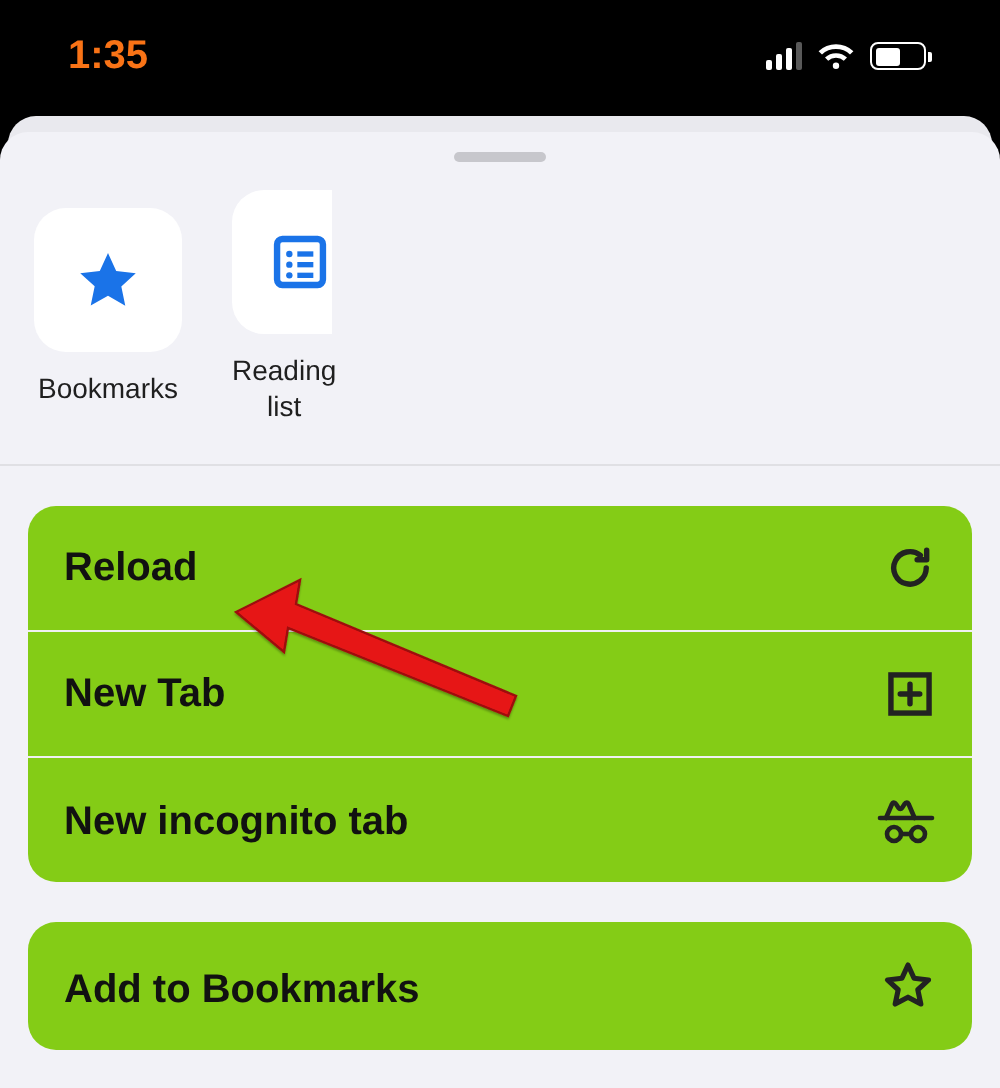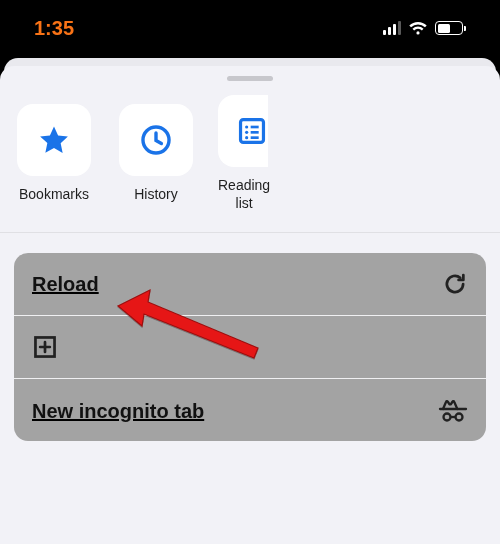--- a/index.html
+++ b/index.html
@@ -58,21 +58,21 @@
     .shortcut:last-child { width: 50px; align-items: flex-start;}
     .shortcut-tile {
       width: 74px; height: 72px; background: #fff; border-radius: 16px;
       display: flex; align-items: center; justify-content: center;
     }
     .shortcut:last-child .shortcut-tile { width: 50px; border-radius: 16px 0 0 16px; justify-content: flex-end; overflow:hidden; padding-right:0;}
     .shortcut-label { font-size: 14px; color: #1f1f1f; text-align: center; line-height: 1.25; white-space: pre-line; }
     .short-icon svg { display: block; }
 
     .list-card {
-      background: #a3a3a3; border-radius: 14px; margin: 20px 14px; text-decoration: underline;
+      background: #84cc16; border-radius: 14px; margin: 20px 14px;
     }
     .row {
       display: flex; align-items: center; justify-content: space-between;
       padding: 18px 18px; border-bottom: 1px solid #f0f0f2;
     }
     .row:last-child { border-bottom: none; align-items: flex-end; }
     .row-label { font-size: 20px; font-weight: 600; color: #111; }
     .row-icon { color: #222; }
     .row-icon svg { display: block; }
 
@@ -120,31 +120,20 @@
         <svg width="34" height="34" viewBox="0 0 24 24">
               <path fill="#1a73e8" d="M12 2.5l2.9 6.3 6.9.8-5.1 4.7 1.4 6.8L12 17.6 5.9 21l1.4-6.8L2.2 9.6l6.9-.8L12 2.5z"></path>
             </svg>
       </span>
         </div>
       <div class="shortcut-label">Bookmarks</div>
     </div>
     <div class="shortcut">
       <div class="shortcut-tile">
           <span class="short-icon">
-        <svg width="34" height="34" viewBox="0 0 24 24">
-              <circle cx="12" cy="12" r="9.2" fill="none" stroke="#1a73e8" stroke-width="2.4"></circle>
-              <path d="M12 7v5.3l3.8 2.2" fill="none" stroke="#1a73e8" stroke-width="2.4" stroke-linecap="round"></path>
-            </svg>
-      </span>
-        </div>
-      <div class="shortcut-label">History</div>
-    </div>
-    <div class="shortcut">
-      <div class="shortcut-tile">
-          <span class="short-icon">
         <svg width="32" height="32" viewBox="0 0 24 24">
               <rect x="3.4" y="3.4" width="17.2" height="17.2" rx="2" fill="none" stroke="#1a73e8" stroke-width="2.4"></rect>
               <circle cx="8" cy="9" r="1.2" fill="#1a73e8"></circle>
               <rect x="11" y="8" width="6" height="2" fill="#1a73e8"></rect>
               <circle cx="8" cy="13" r="1.2" fill="#1a73e8"></circle>
               <rect x="11" y="12" width="6" height="2" fill="#1a73e8"></rect>
               <circle cx="8" cy="17" r="1.2" fill="#1a73e8"></circle>
               <rect x="11" y="16" width="6" height="2" fill="#1a73e8"></rect>
             </svg>
       </span>
@@ -157,20 +146,21 @@
     <div class="row">
       <span class="row-label">Reload</span>
       <span class="row-icon">
         <svg width="26" height="26" viewBox="0 0 24 24">
             <path d="M19.5 12a7.5 7.5 0 11-2.7-5.8" fill="none" stroke="#222" stroke-width="2.5" stroke-linecap="round"></path>
             <path d="M19.7 3.8v4.4h-4.4" fill="none" stroke="#222" stroke-width="2.5" stroke-linecap="round" stroke-linejoin="round"></path>
           </svg>
       </span>
     </div>
     <div class="row">
+      <span class="row-label">New Tab</span>
       <span class="row-icon">
         <svg width="26" height="26" viewBox="0 0 24 24">
             <rect x="3.2" y="3.2" width="17.6" height="17.6" fill="none" stroke="#222" stroke-width="2.5"></rect>
             <path d="M12 7.5v9M7.5 12h9" stroke="#222" stroke-width="2.5" stroke-linecap="round"></path>
           </svg>
       </span>
     </div>
     <div class="row">
       <span class="row-label">New incognito tab</span>
       <span class="row-icon">
@@ -178,20 +168,30 @@
             <path d="M5 11l3-7c.4-1 1.4-1 2 0l1.3 2c.4.6 1.3.6 1.7 0l1.3-2c.5-1 1.6-1 2 0l3 7" fill="none" stroke="#222" stroke-width="2.3" stroke-linecap="round" stroke-linejoin="round"></path>
             <path d="M2 11h26" stroke="#222" stroke-width="2.3" stroke-linecap="round"></path>
             <circle cx="9" cy="19" r="3.5" fill="none" stroke="#222" stroke-width="2.3"></circle>
             <circle cx="21" cy="19" r="3.5" fill="none" stroke="#222" stroke-width="2.3"></circle>
             <path d="M12.5 19h5" stroke="#222" stroke-width="2.3"></path>
           </svg>
       </span>
     </div>
   </div>
 
+  <div class="list-card" style="margin-top:0">
+    <div class="row" style="border-bottom:none">
+      <span class="row-label">Add to Bookmarks</span>
+      <span class="row-icon">
+        <svg width="28" height="28" viewBox="0 0 24 24">
+            <path d="M12 3l2.6 5.7 6.2.7-4.6 4.2 1.3 6.1L12 16.8 6.5 19.7l1.3-6.1L3.2 9.4l6.2-.7L12 3z" fill="none" stroke="#222" stroke-width="2.2" stroke-linejoin="round"></path>
+          </svg>
+      </span>
+    </div>
+  </div>
 </div>
 
 <svg class="arrow" width="160" height="80" viewBox="0 0 160 80">
   <defs>
       <filter id="sh">
         <feDropShadow dx="0" dy="1" stdDeviation="0.5" flood-opacity="0.3"></feDropShadow>
       </filter>
     </defs>
   <path d="M 8 18 L 40 2 L 38 14 L 148 60 L 144 70 L 34 26 L 32 38 Z" fill="#e61717" stroke="#9e0f0f" stroke-width="1.2" filter="url(#sh)"></path>
 </svg>

